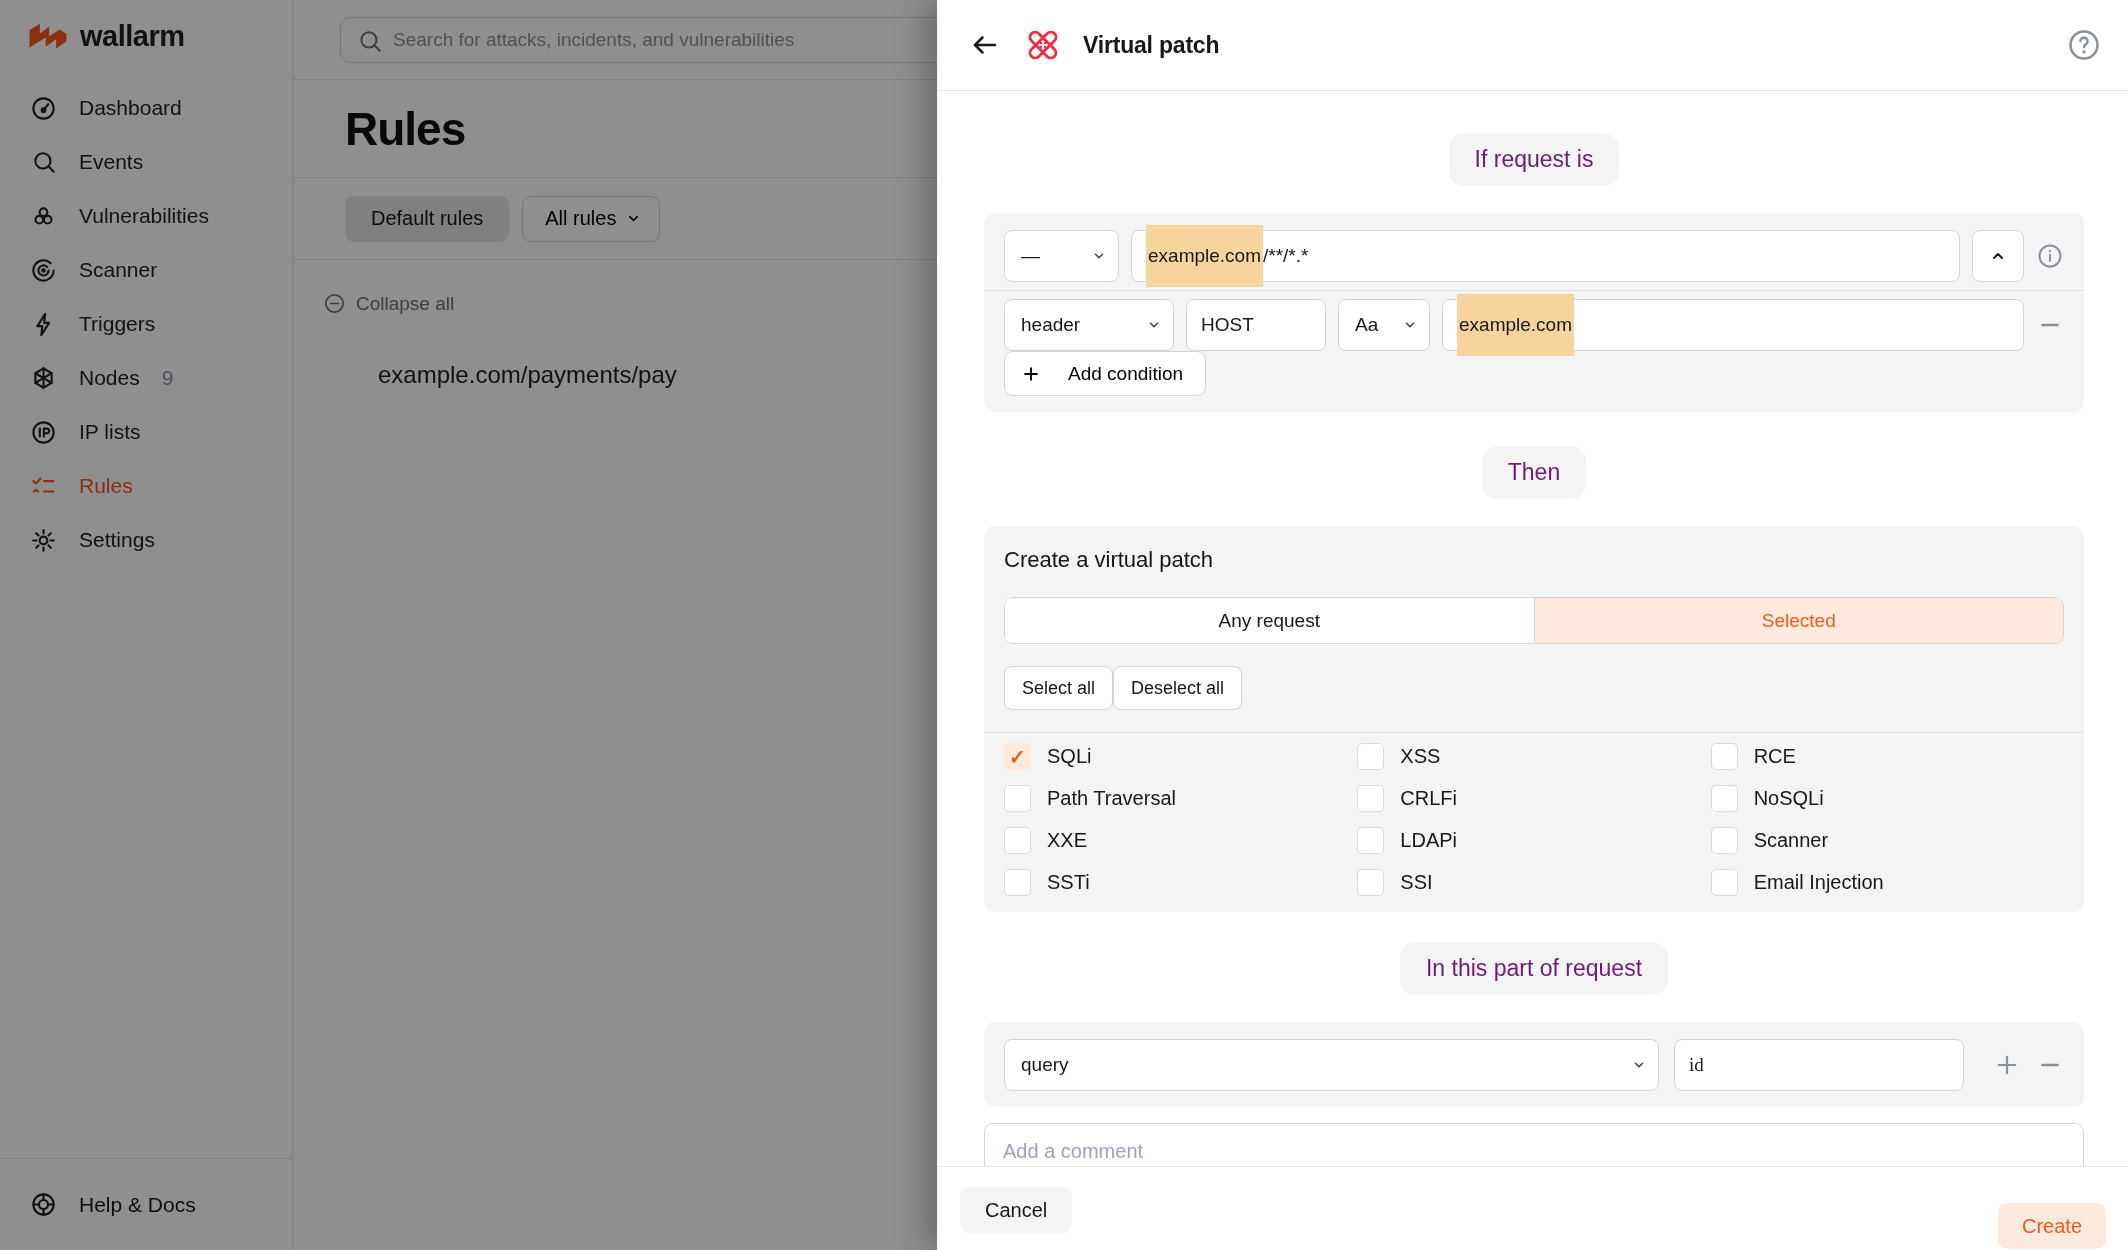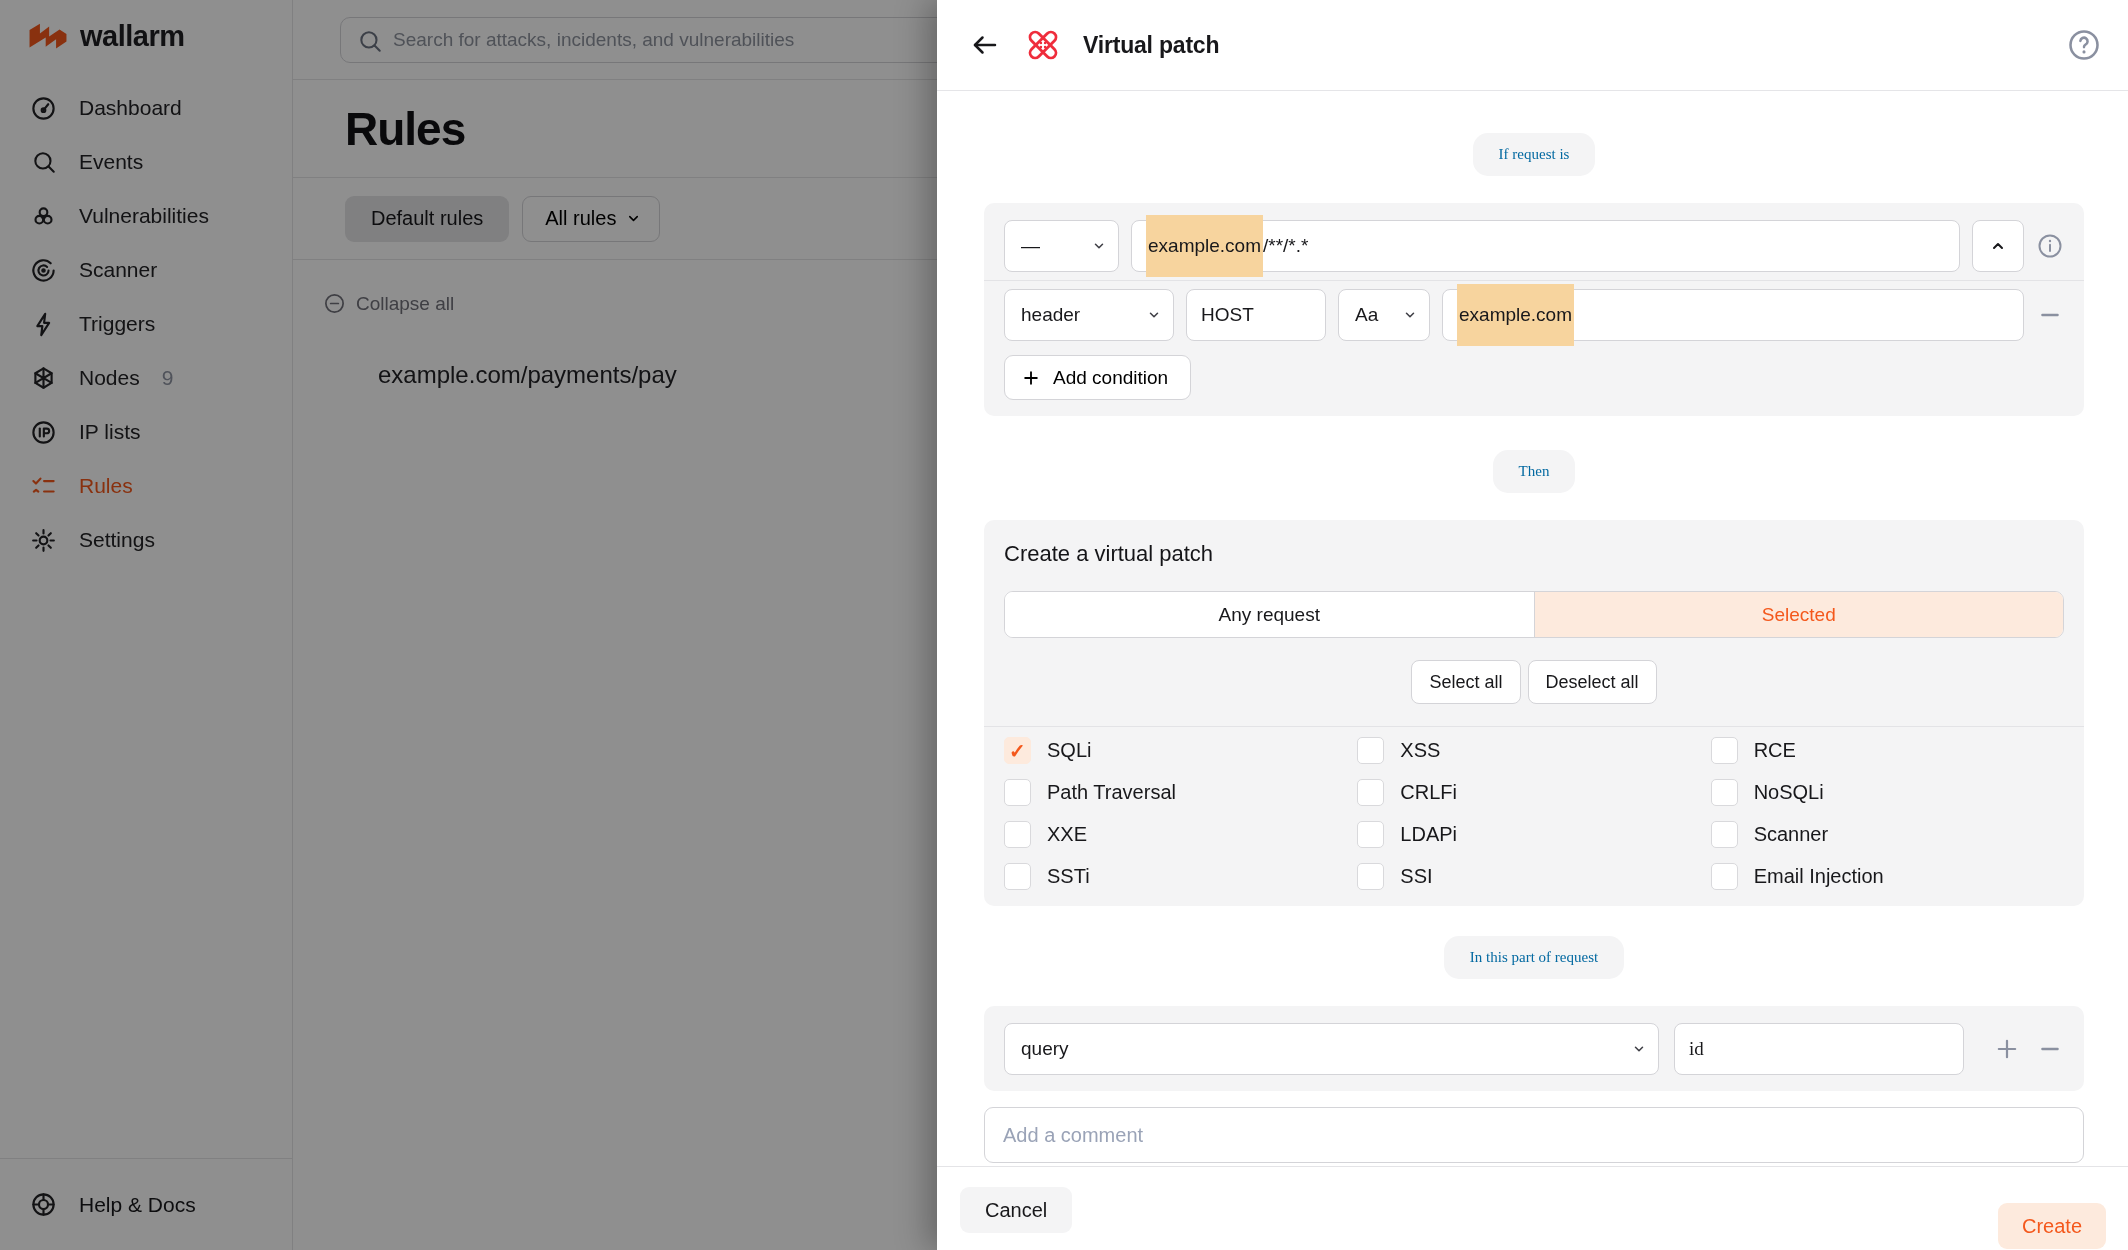--- a/index.html
+++ b/index.html
@@ -38,45 +38,45 @@
 
   
   .panel { position:absolute; left:937px; top:0; right:0; bottom:0; background:#fff; z-index:10; box-shadow:-10px 0 30px rgba(0,0,0,.28); }
   .panel-header { height:91px; border-bottom:1px solid #e5e5e8; display:flex; align-items:center; padding:0 26px 0 30px; gap:22px; }
   .back-btn { width:36px; height:36px; border:none; background:transparent; color:#18181b; cursor:pointer; display:flex; align-items:center; justify-content:center; }
   .patch-ico { width:36px; height:36px; color:var(--accent-red); }
   .panel-title { font-size:23px; font-weight:bold; letter-spacing:-0.2px; }
   .help-btn { margin-left:auto; width:36px; height:36px; border:none; background:transparent; color:var(--icon-muted); cursor:pointer; }
 
   .panel-body { height:1159px; overflow:hidden; padding:0 44px 0 47px; }
-  .pill { width:max-content; margin:0 auto; background:var(--card-bg); border-radius:15px; padding:13px 26px; font-size:15px; color:#0369a1;font-family:Liberation Serif, serif; }
+  .pill { width:max-content; margin:0 auto; background:var(--card-bg); border-radius:15px; padding:13px 26px; font-size:23px; color:#701a75; }
   .pill.first { margin-top:42px; }
   .pill.then { margin-top:34px; }
   .pill.part { margin-top:30px; }
 
   .card { background:var(--card-bg); border-radius:10px; padding:17px 20px 16px; margin-top:27px; }
   .frow { display:flex; align-items:center; gap:12px; height:52px; }
   .sel, .inp, .valbox { background:#fff; border:1px solid var(--border); border-radius:8px; height:52px; font-size:19px; font-family:inherit; color:#18181b; }
   .sel { display:flex; align-items:center; justify-content:space-between; padding:0 12px 0 16px; cursor:pointer; }
   .sel .chev { color:#3f3f46; }
   .inp { padding:0 14px; outline:none; }
   .valbox { display:flex; align-items:center; padding:0 14px; flex:1; }
   .hl { background:var(--highlight); padding:20px 2px; }
   .w-dash { width:115px; } .w-type { width:170px; } .w-name { width:140px; } .w-case { width:92px; }
   .sqbtn { width:52px; height:52px; background:#fff; border:1px solid var(--border); border-radius:8px; display:flex; align-items:center; justify-content:center; cursor:pointer; color:#18181b; }
   .icon-btn { width:28px; height:28px; border:none; background:transparent; color:var(--icon-muted); cursor:pointer; display:flex; align-items:center; justify-content:center; }
   .card-div { height:1px; background:#e3e3e6; margin:8px -20px; }
-  .add-cond { margin-top:14px; height:45px; padding:0 22px 0 16px; background:#fff; border:1px solid var(--border); border-radius:9px; font-size:19px; font-family:inherit; display:flex; align-items:center; gap:12px; cursor:pointer; }
+  .add-cond { height:45px; padding:0 22px 0 16px; background:#fff; border:1px solid var(--border); border-radius:9px; font-size:19px; font-family:inherit; display:flex; align-items:center; gap:27px; cursor:pointer; }
 
   .card-heading { font-size:22px; margin-top:4px; color:#151518; }
   .segmented { margin-top:24px; display:flex; height:47px; border:1px solid var(--border); border-radius:9px; overflow:hidden; background:#fff; }
   .seg-tab { flex:1; display:flex; align-items:center; justify-content:center; font-size:19px; cursor:pointer; background:#fff; }
   .seg-tab + .seg-tab { border-left:1px solid var(--border); }
   .seg-tab.selected { background:var(--selected-bg); color:var(--accent); }
-  .sel-btns { margin-top:22px; display:flex; gap:7px;justify-content:center; }
+  .sel-btns { margin-top:22px; display:flex; gap:0; }
   .mini-btn { height:44px; padding:0 17px; background:#fff; border:1px solid var(--border); border-radius:8px; font-size:18px; font-family:inherit; cursor:pointer; color:#18181b; }
   .div2 { height:1px; background:#e3e3e6; margin:22px -20px 10px; }
   .cbx-grid { display:grid; grid-template-columns:1fr 1fr 1fr; row-gap:15px; margin-top:8px; }
   .cbx-item { display:flex; align-items:center; gap:16px; font-size:20px; cursor:pointer; }
   .cbx { width:27px; height:27px; background:#fff; border:1px solid #d9d9dc; border-radius:5px; flex:none; display:flex; align-items:center; justify-content:center; }
   .cbx-item.checked .cbx { background:var(--selected-bg); border-color:var(--selected-bg); }
   .cbx-item.checked .cbx::after { content:"\2713"; color:var(--accent); font-size:20px; font-weight:bold; }
 
   .part-row { display:flex; align-items:center; gap:15px; height:52px; }
   .part-sel { width:655px; } .part-inp { width:290px;font-family:Liberation Serif, serif; }

